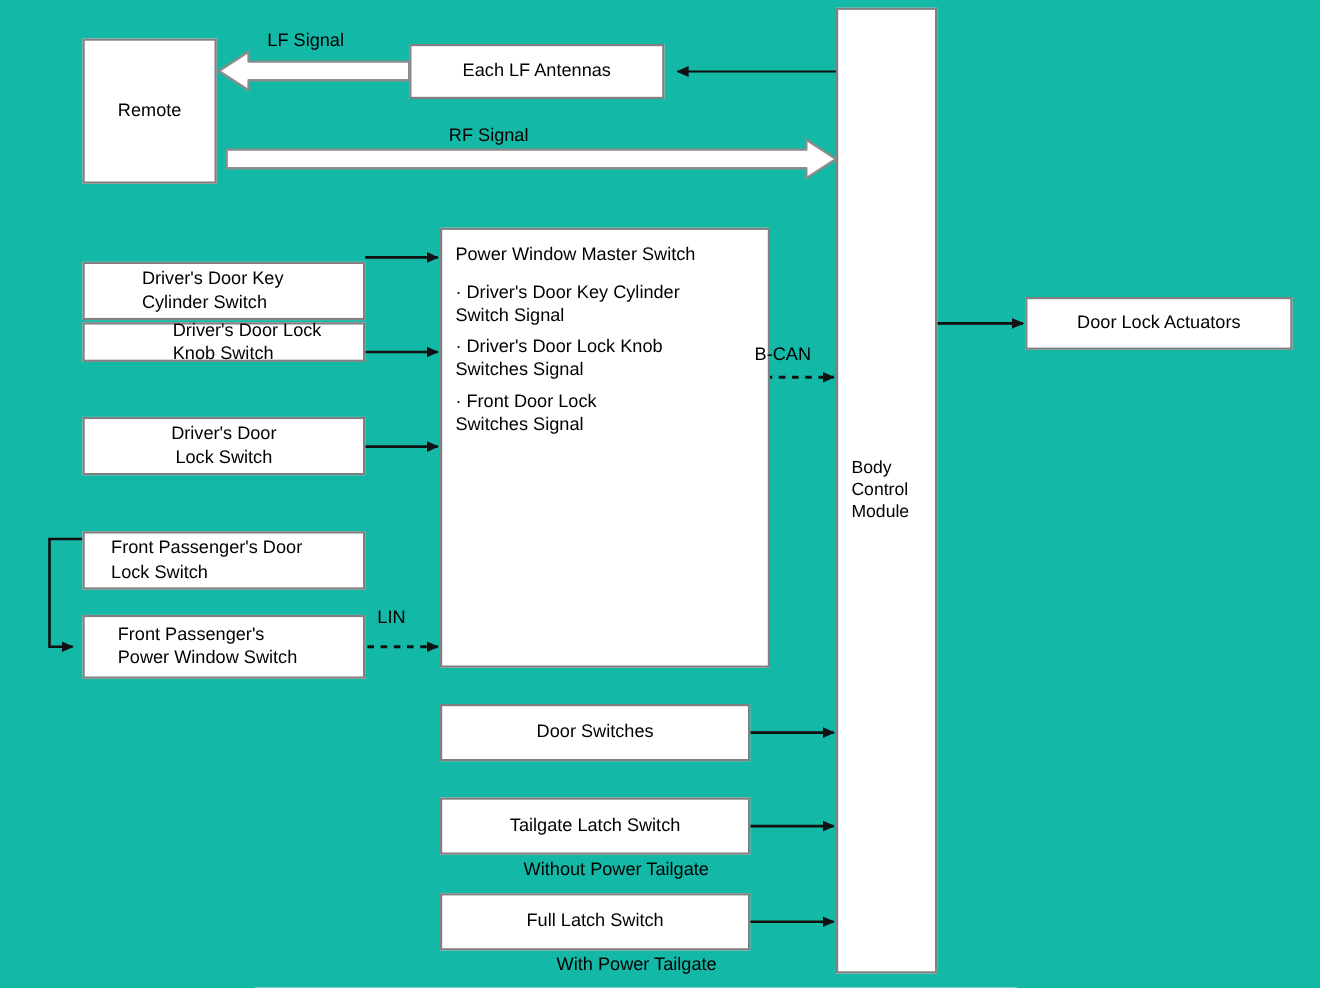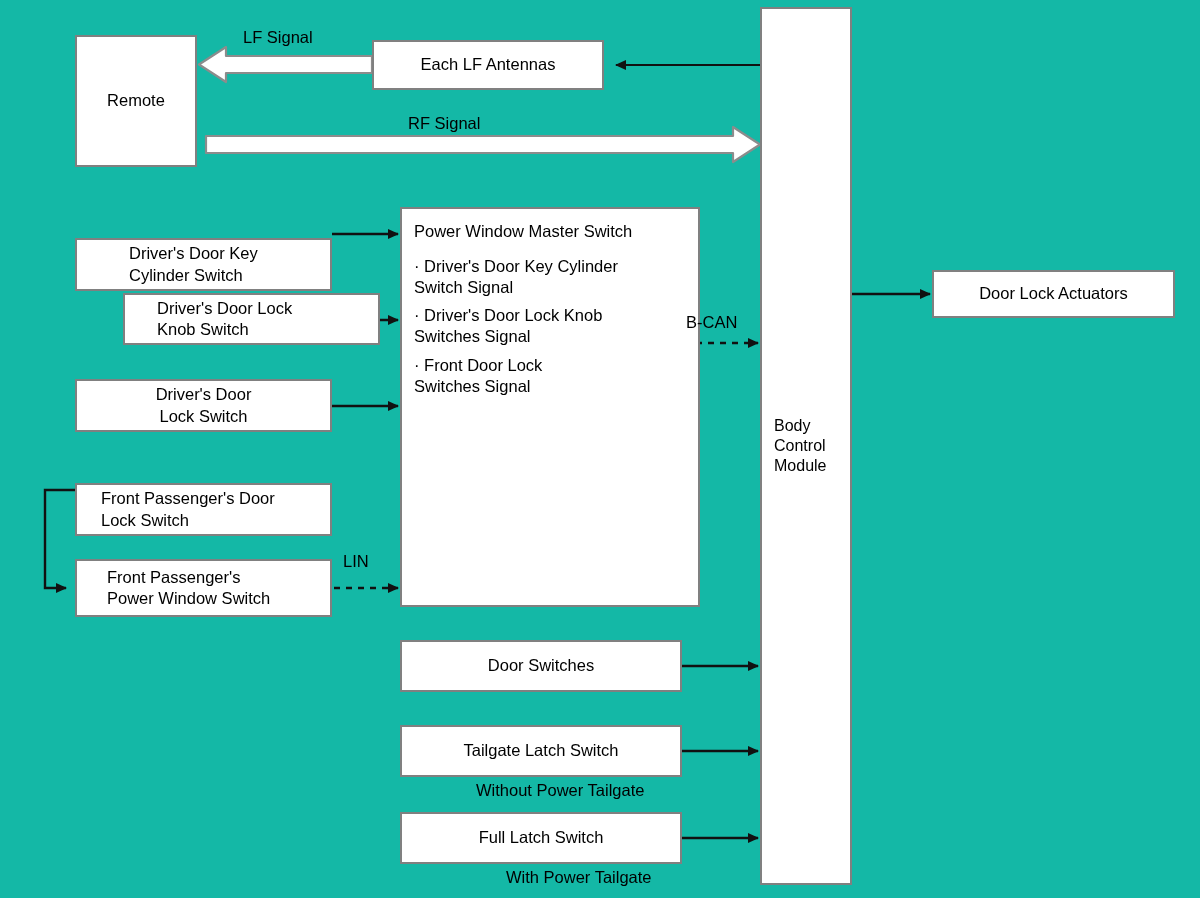--- a/index.html
+++ b/index.html
@@ -163,21 +163,21 @@
 
   <div class="node center" id="lf-antennas" style="left:372px; top:40px; width:232px; height:50px;">
     <span class="node-text">Each LF Antennas</span>
   </div>
 
   <div class="node leftal" id="driver-key-cylinder" style="left:75px; top:207px; width:257px; height:53px; padding-left:52px;margin-top:31px;">
     <span class="node-text">Driver's Door Key
 Cylinder Switch</span>
   </div>
 
-  <div class="node leftal" id="driver-lock-knob" style="left:75px; top:293px; width:257px; height:52px; padding-left:32px;margin-left:48px;">
+  <div class="node leftal" id="driver-lock-knob" style="left:75px; top:293px; width:257px; height:36px; padding-left:80px;">
     <span class="node-text">Driver's Door Lock
 Knob Switch</span>
   </div>
 
   <div class="node center" id="driver-lock-switch" style="left:75px; top:379px; width:257px; height:53px;">
     <span class="node-text">Driver's Door
 Lock Switch</span>
   </div>
 
   <div class="node leftal" id="passenger-door-lock" style="left:75px; top:483px; width:257px; height:53px; padding-left:24px;">

